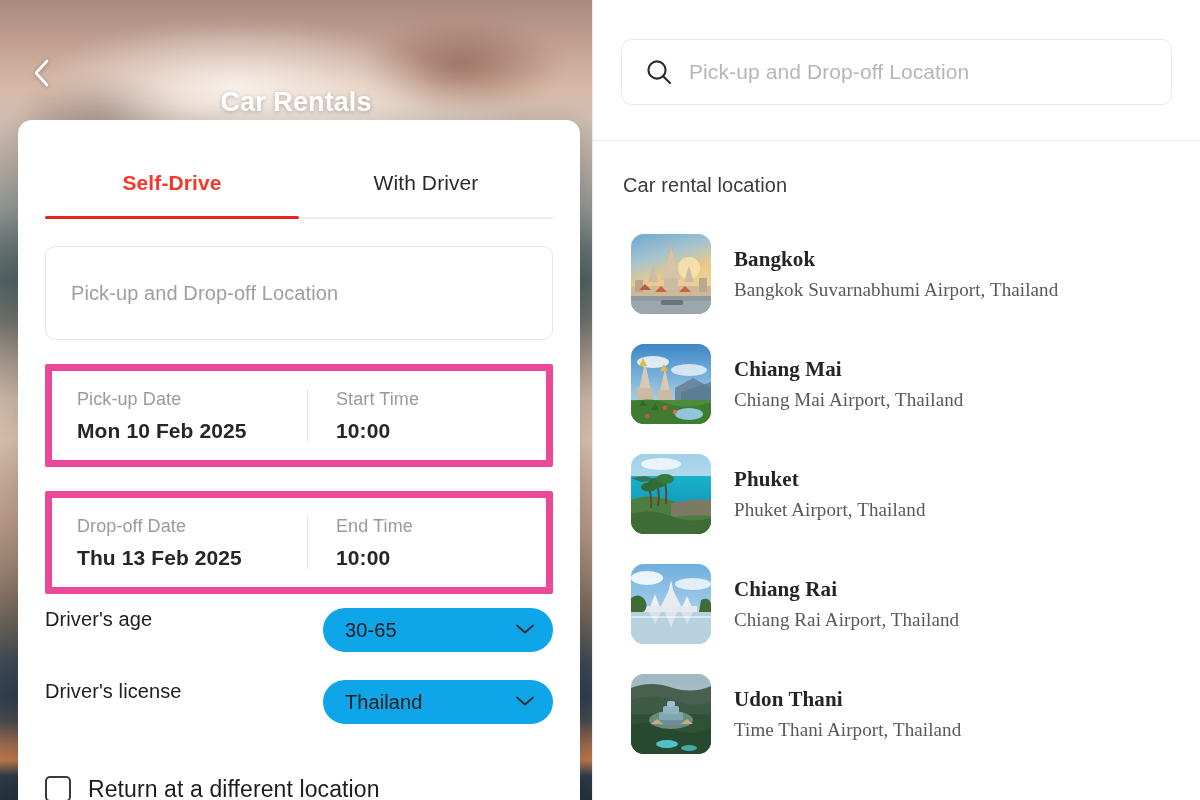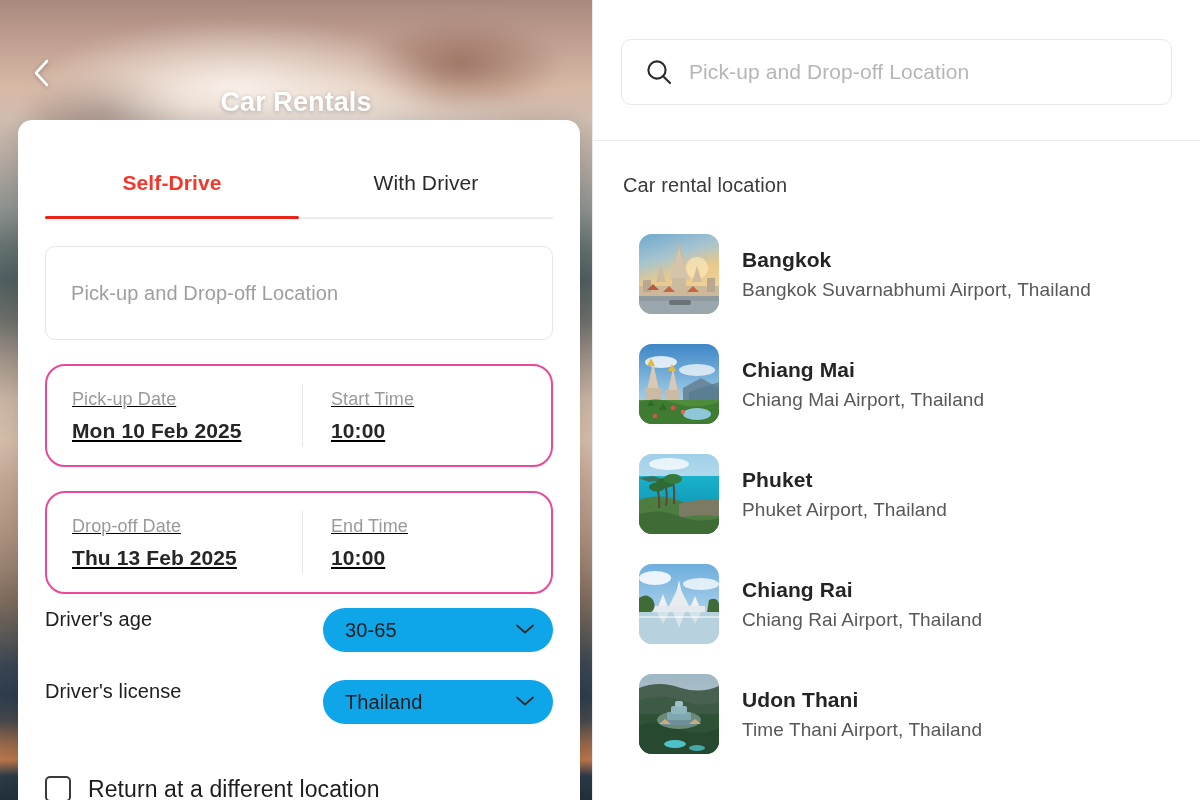--- a/index.html
+++ b/index.html
@@ -144,25 +144,24 @@
   .loc-field .ph {
     font-size: 20px;
     color: #9e9e9e;
     letter-spacing: .1px;
   }
 
   
   .date-box {
     margin: 24px 27px 0 27px;
     height: 103px;
-    border: 2px solid #ec4899;
-    border-radius: 20px;
+    border: 7px solid #ec4899;
+    border-radius: 2px;
     display: flex;
     align-items: stretch;
-    text-decoration: underline;
   }
   .date-cell {
     display: flex; flex-direction: column; justify-content: center;
     padding: 0 25px;
     cursor: pointer;
   }
   .date-cell.left { flex: 0 0 255px; }
   .date-cell.right { flex: 1 1 auto; padding-left: 28px; }
   .cell-label {
     font-size: 18px;
@@ -269,21 +268,21 @@
     height: 1px;
     background: #ececec;
     width: 100%;
   }
   .section-title {
     font-size: 20px;
     color: #3b3b3b;
     padding: 33px 10px 0 30px;
     letter-spacing: .1px;
   }
-  .loc-list { padding: 22px 0 0 16px; }
+  .loc-list { padding: 22px 0 0 8px; font-family: Liberation Serif, serif; }
   .loc-item {
     display: flex;
     align-items: center;
     padding: 6px 30px;
     height: 110px;
     cursor: pointer;
   }
   .thumb {
     width: 80px; height: 80px;
     border-radius: 13px;

